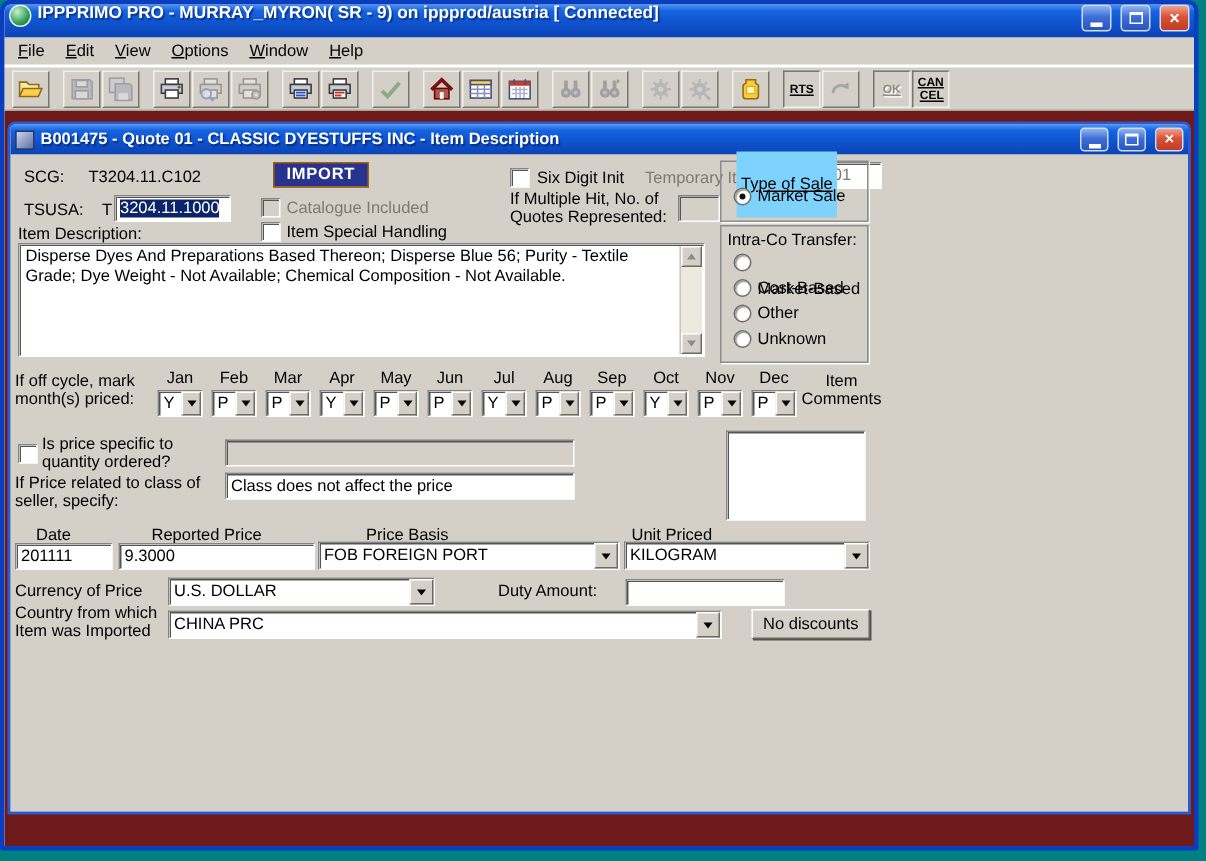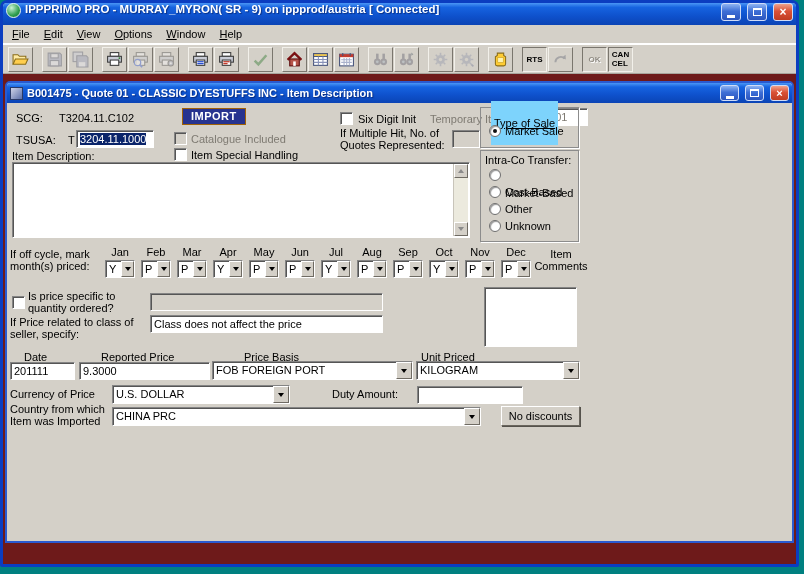--- a/index.html
+++ b/index.html
@@ -32,22 +32,22 @@
   .menu-item::first-letter { text-decoration:underline; }
 
   .toolbar { height:30px; flex:0 0 auto; background:#D4D0C8; display:flex; align-items:center;
              padding:2px 2px 2px 5px; border-top:1px solid #fff; border-bottom:1px solid #a8a49c; }
   .tb-btn { width:25px; height:25px; flex:0 0 auto; display:flex; align-items:center; justify-content:center;
             margin-right:1px; background:#D4D0C8; border:1px solid;
             border-color:#f2f0ea #7a766e #7a766e #f2f0ea; }
   .tb-btn svg { width:17px; height:17px; }
   .tb-btn.disabled svg { opacity:.38; }
   .tb-sep { width:8px; height:25px; flex:0 0 auto; }
-  .tb-text { font-size:8px; font-weight:bold; text-align:left; line-height:9px; white-space:pre-line;
-             border-color:#7a766e #f2f0ea #f2f0ea #7a766e; }
+  .tb-text { font-size:8px; font-weight:bold; text-align:right; line-height:9px; white-space:pre-line;
+             border-color:#7a766e #f2f0ea #f2f0ea #7a766e;text-decoration:underline; }
   .tb-text.disabled { color:#8f8b83; text-shadow:1px 1px 0 #fff; }
 
   .mdi { flex:1; background:#6E1A1A; position:relative; overflow:hidden; }
 
   
   .child { position:absolute; left:2px; right:2px; top:7px; height:462px;
            border:2px solid #2A5AD0; border-radius:5px 5px 0 0; overflow:hidden;
            background:#D4D0C8; display:flex; flex-direction:column; }
   .child-titlebar { height:20px; flex:0 0 auto; display:flex; align-items:center; gap:4px; padding:0 3px;
                     background:linear-gradient(180deg,#4A96F5 0%,#1663E0 20%,#0E51CC 60%,#0B44B5 100%); }
@@ -343,20 +343,21 @@
             <div class="radio" style="left: 8px; top: 35px;"></div>
             <span class="lbl" style="left: 24px; top: 35px;">Cost-Based</span>
             <div class="radio" style="left: 8px; top: 52px;"></div>
             <span class="lbl" style="left: 24px; top: 52px;">Other</span>
             <div class="radio" style="left: 8px; top: 69px;"></div>
             <span class="lbl" style="left: 24px; top: 69px;">Unknown</span>
           </div>
 
         <span class="lbl" style="left:5px;top:47px">Item Description:</span>
         <div class="sunken" style="left:5px;top:59px;width:458px;height:76px">
+          <div class="desc-text">Disperse Dyes And Preparations Based Thereon; Disperse Blue 56; Purity - Textile Grade; Dye Weight - Not Available; Chemical Composition - Not Available.</div>
           <div class="vscroll">
             <div class="sb-btn sb-top">
                 <div class="arrow-up"></div>
               </div>
             <div class="sb-btn sb-bottom">
                 <div class="arrow-down"></div>
               </div>
           </div>
         </div>
 

